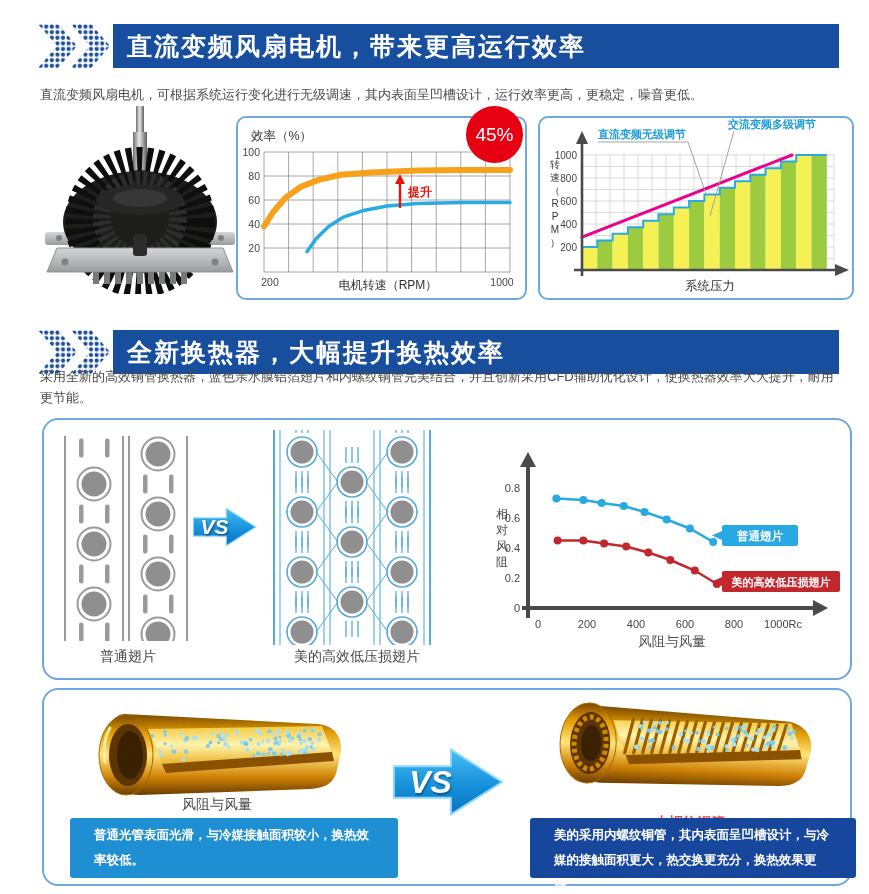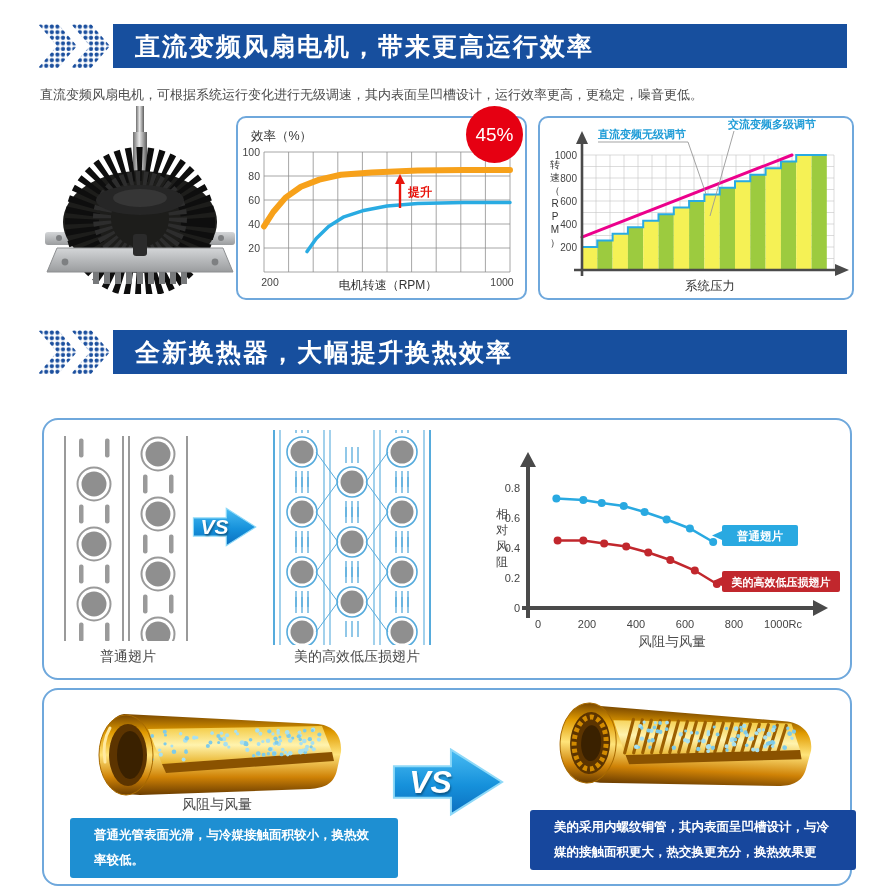--- a/index.html
+++ b/index.html
@@ -4,21 +4,21 @@
 <style>
   html,body{margin:0;padding:0;background:#fff;}
   .page{position:relative;width:869px;height:894px;background:#fff;overflow:hidden;
         font-family:"Liberation Sans",sans-serif;}
   svg text{font-family:"Liberation Sans",sans-serif;}
 
   
   .header{position:absolute;left:38px;display:flex;align-items:stretch;height:44px;}
   .header .logo{width:72px;height:44px;margin-right:3px;flex:0 0 auto;}
   .header .banner{width:712px;background:#174F9E;color:#fff;font-size:25px;font-weight:bold;
-        line-height:44px;padding-left:22px;letter-spacing:2px;white-space:nowrap;}
+        line-height:44px;padding-left:14px;letter-spacing:2px;white-space:nowrap;}
   #header1{top:24px;} #header2{top:330px;}
 
   .desc{position:absolute;left:40px;width:795px;font-size:13px;color:#4a4a4a;line-height:21px;}
   #desc1{top:84px;} #desc2{top:366px;}
 
   
   #motor{position:absolute;left:45px;top:106px;width:190px;height:188px;}
   .chart-box{position:absolute;background:#fff;border:2px solid #6FA8DC;border-radius:10px;}
   #chartA-box{left:236px;top:116px;width:287px;height:180px;}
   #chartB-box{left:538px;top:116px;width:312px;height:180px;}
@@ -52,21 +52,21 @@
   #vs-fins{left:146px;top:84px;width:68px;height:46px;}
   #vs-fins .vs-label{font-size:21px;}
   #vs-tubes{left:344px;top:52px;width:118px;height:80px;}
   #vs-tubes .vs-label{font-size:32px;}
 
   #svg-tube-left{position:absolute;left:36px;top:12px;width:278px;height:98px;}
   #svg-tube-right{position:absolute;left:492px;top:6px;width:296px;height:104px;}
 
   .note{position:absolute;color:#fff;font-size:12.5px;line-height:2;border-radius:3px;padding:5px 24px;font-weight:bold;}
   #note-left{left:26px;top:128px;width:280px;height:50px;background:#1E8FD2;}
-  #note-right{left:486px;top:120px;width:278px;height:50px;background:#17479D;}
+  #note-right{left:486px;top:128px;width:278px;height:50px;background:#17479D;}
 </style>
 </head>
 <body>
 
 <div class="page">
 
   <div class="header" id="header1">
     <svg class="logo" viewBox="0 0 72 44">
       <defs>
         <pattern id="dotp" patternUnits="userSpaceOnUse" width="5.6" height="5.6">
@@ -223,20 +223,21 @@
       </svg>
   </div>
 
   <div class="header" id="header2">
     <svg class="logo" viewBox="0 0 72 44">
       <path d="M0,0 H20 L39,22 L20,44 H0 L19,22 Z" fill="url(#dotp)"></path>
       <path d="M33,0 H53 L72,22 L53,44 H33 L52,22 Z" fill="url(#dotp)"></path>
     </svg>
     <div class="banner">全新换热器，大幅提升换热效率</div>
   </div>
+  <div class="desc" id="desc2">采用全新的高效铜管换热器，蓝色亲水膜铝箔翅片和内螺纹铜管完美结合，并且创新采用CFD辅助优化设计，使换热器效率大大提升，耐用更节能。</div>
 
   <div class="bigbox" id="box-fins">
     <svg id="svg-fin-left" viewBox="0 0 130 205">
         <line x1="3" y1="0" x2="3" y2="205" stroke="#9a9a9a" stroke-width="2"></line>
         <line x1="61" y1="0" x2="61" y2="205" stroke="#9a9a9a" stroke-width="2"></line>
         <line x1="67" y1="0" x2="67" y2="205" stroke="#9a9a9a" stroke-width="2"></line>
         <line x1="125" y1="0" x2="125" y2="205" stroke="#9a9a9a" stroke-width="2"></line>
         <circle cx="32" cy="48" r="16.5" fill="none" stroke="#9a9a9a" stroke-width="2"></circle>
         <circle cx="32" cy="48" r="12.5" fill="#8f8f8f"></circle>
         <circle cx="32" cy="108" r="16.5" fill="none" stroke="#9a9a9a" stroke-width="2"></circle>

